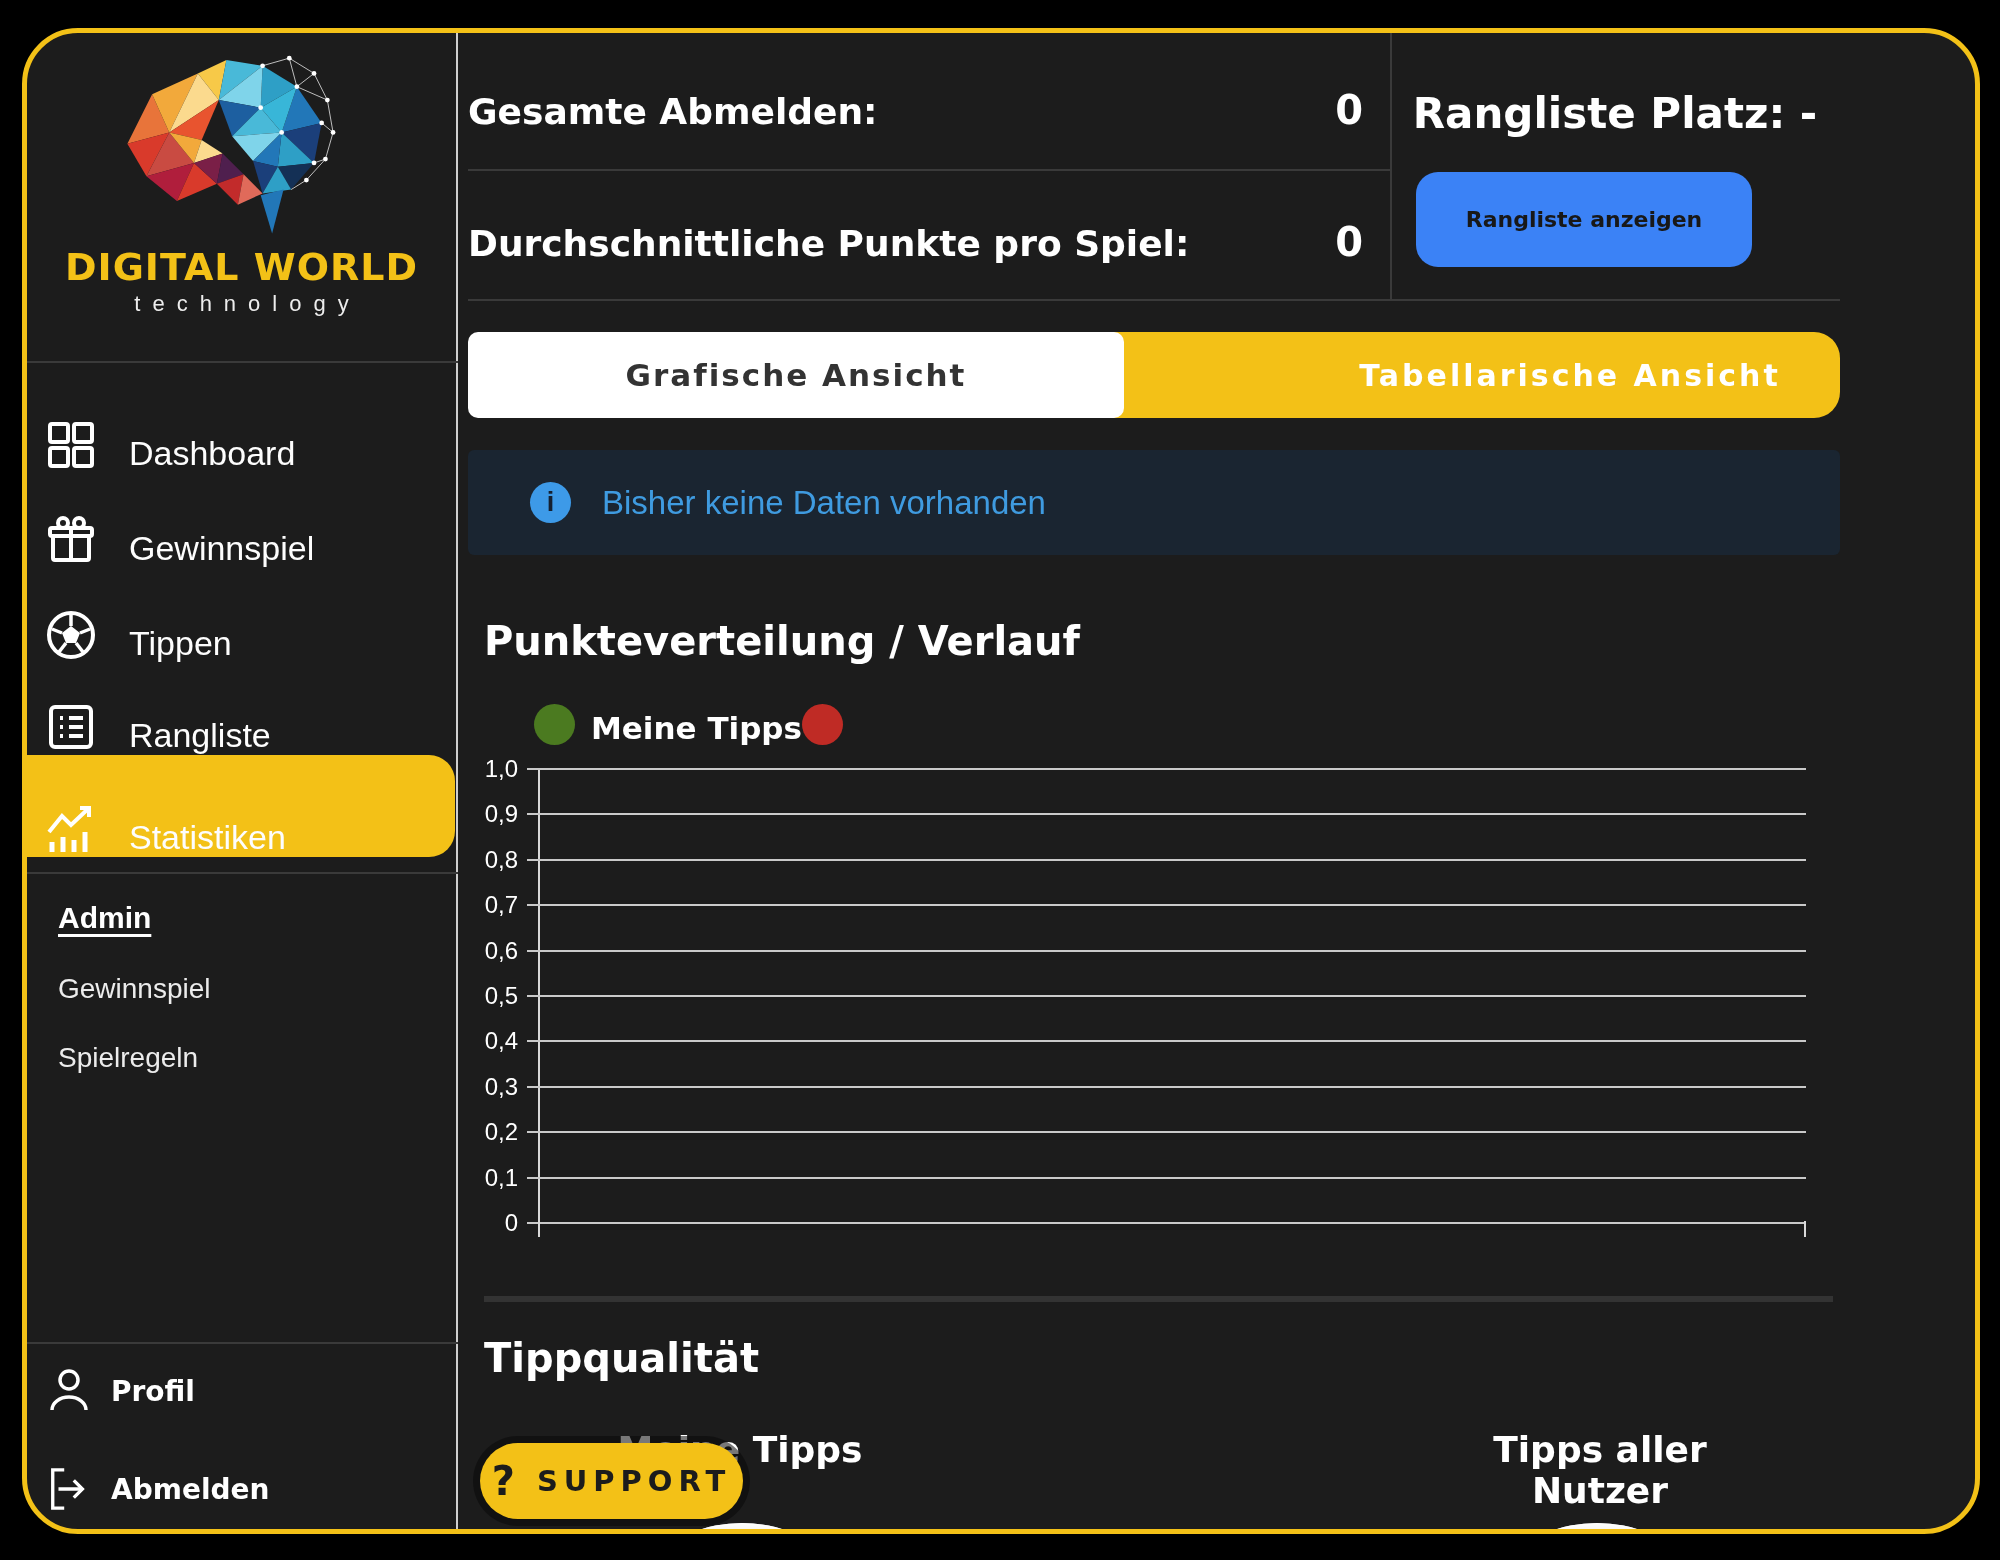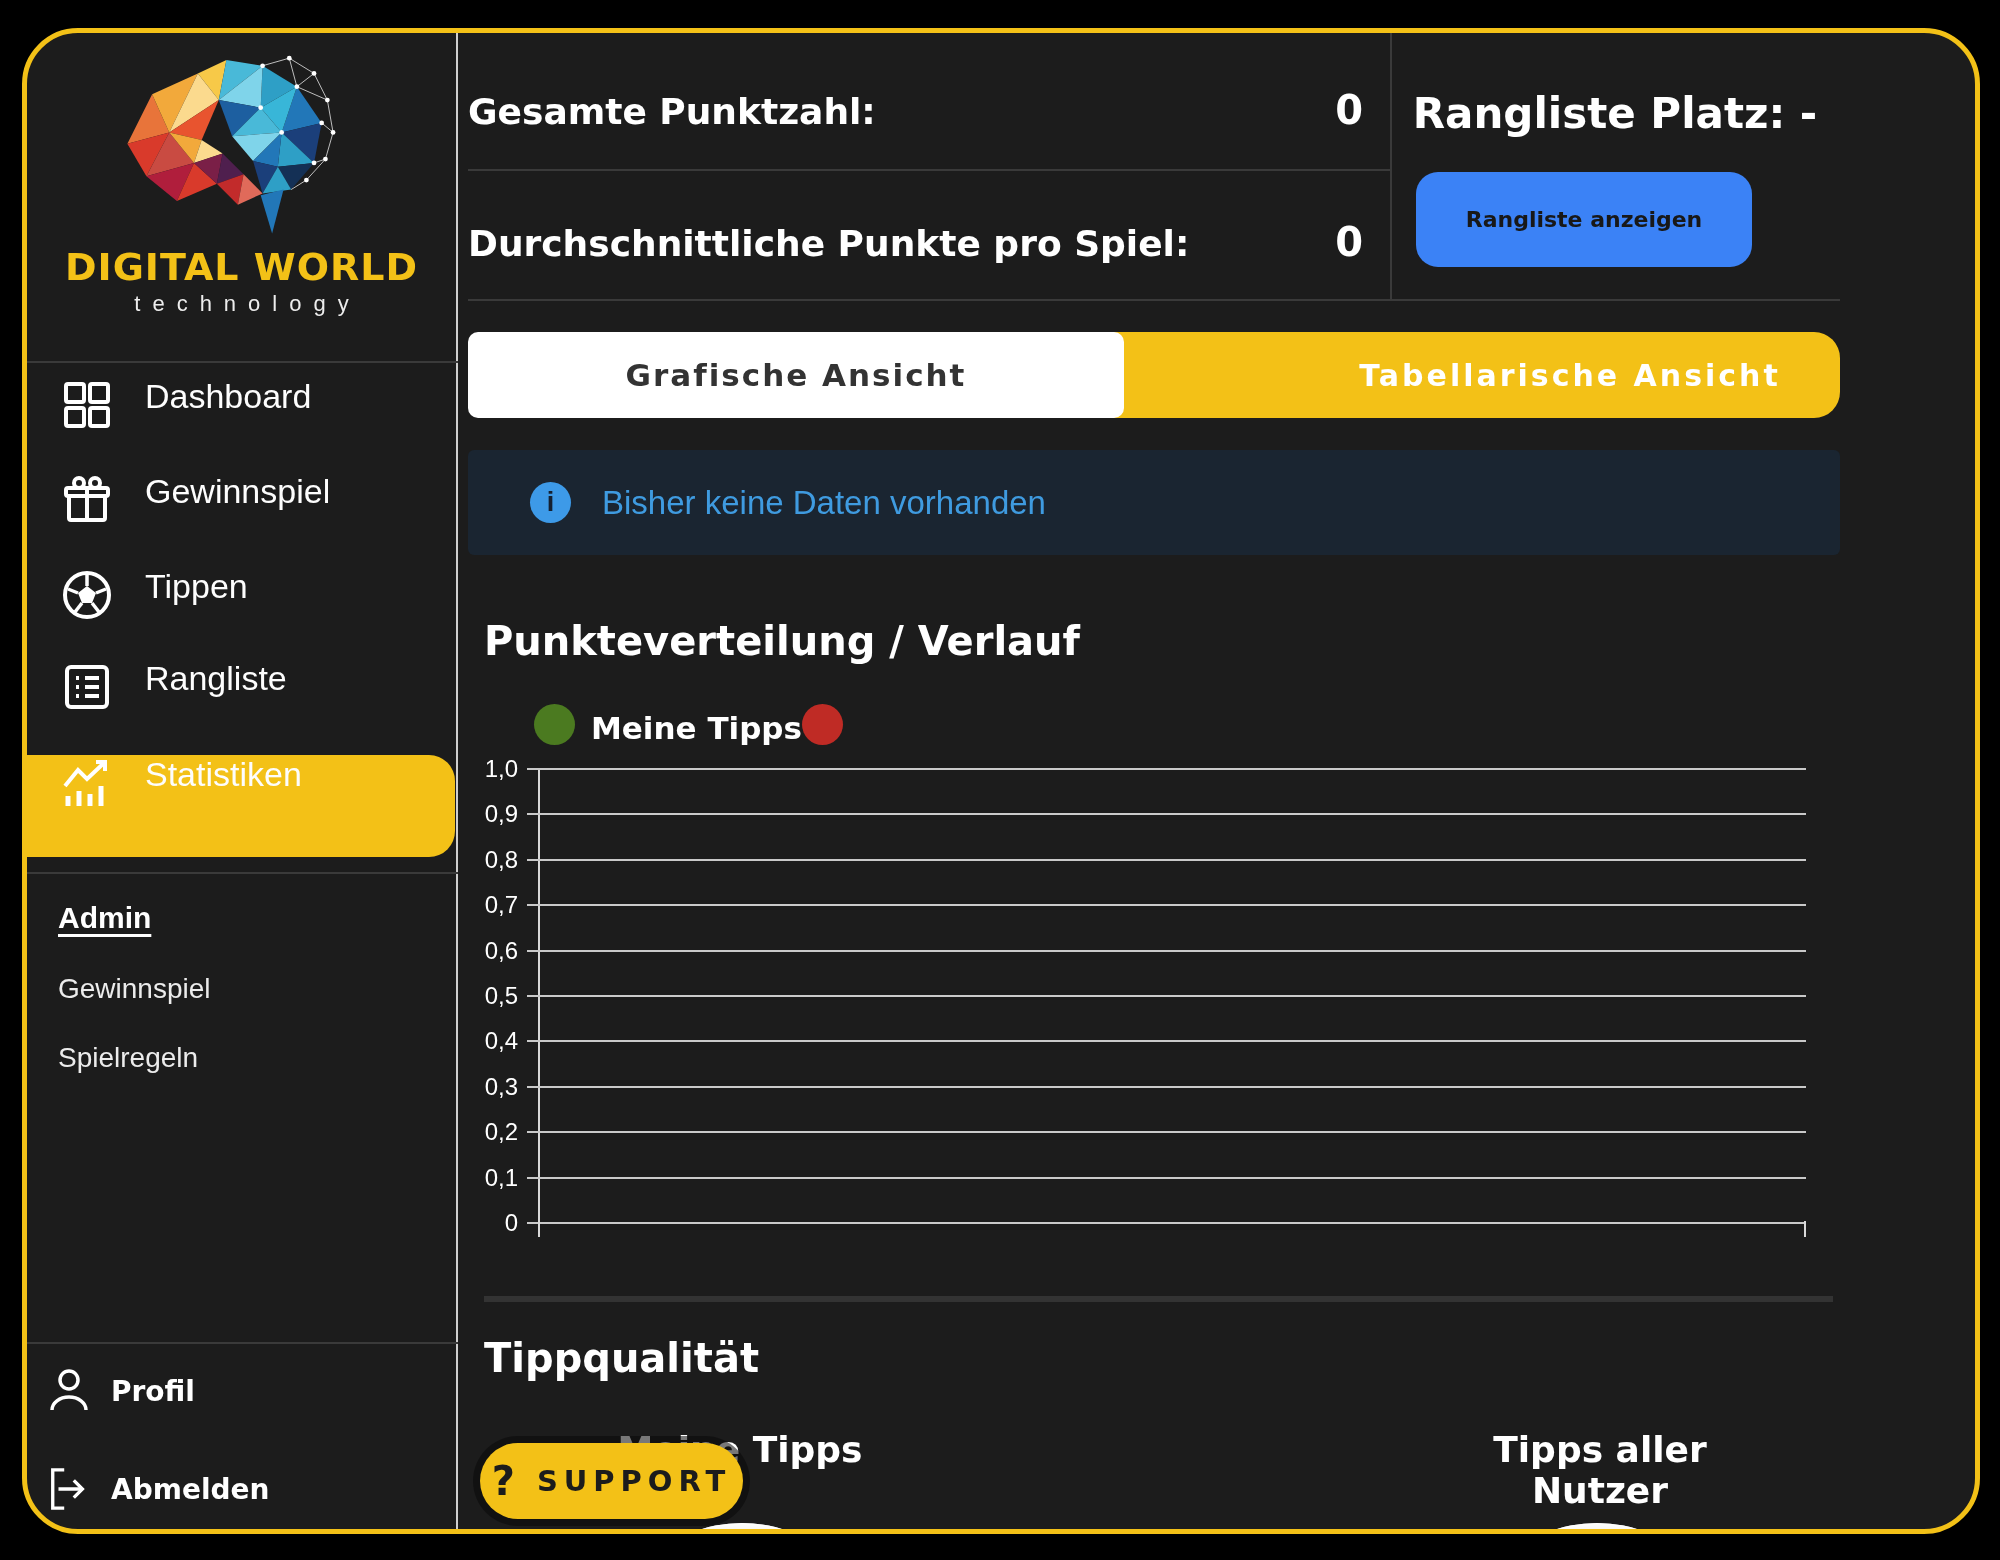--- a/index.html
+++ b/index.html
@@ -10,21 +10,21 @@
   }
   .abs { position:absolute; }
   .hdg { font-family:"DejaVu Sans","Liberation Sans",sans-serif; font-weight:800; color:#fff; }
 
   
   .sidebar { position:absolute; left:0; top:0; width:431px; height:100%; border-right:2px solid #cfcfcf; }
   .brain { position:absolute; left:70px; top:8px; width:255px; height:200px; }
   .logo-title { position:absolute; top:212px; width:100%; text-align:center; font-size:38px; letter-spacing:1px; color:#f3c117; }
   .logo-sub { position:absolute; top:258px; width:100%; text-align:center; font-size:22px; letter-spacing:12px; padding-left:12px; color:#ededed; font-weight:400; }
   .sb-div { position:absolute; left:0; width:431px; height:2px; background:#3a3a3a; }
-  .nav-row { position:absolute; left:0; width:431px; height:96px; display:flex; align-items:flex-start; padding-left:32px; color:#fdfdfd; font-size:34px; cursor:pointer; }
+  .nav-row { position:absolute; left:0; width:431px; height:96px; display:flex; align-items:flex-end; padding-left:16px; color:#fdfdfd; font-size:34px; cursor:pointer; }
   .nav-row .nicon { width:56px; height:56px; margin-right:30px; flex:0 0 56px; display:flex; align-items:center; justify-content:center; }
   .nav-row.active { width:428px; height:102px; background:#f3c117; border-radius:0 26px 26px 0; }
   .sb-link { position:absolute; left:31px; color:#ececec; font-size:28px; cursor:pointer; }
   .sb-link.bold { font-weight:bold; font-size:30px; text-decoration:underline; text-underline-offset:6px; color:#fff; }
   .foot-row { position:absolute; left:0; width:431px; height:64px; display:flex; align-items:center; padding-left:20px; color:#fff; cursor:pointer; }
   .foot-row .ficon { width:44px; height:50px; margin-right:20px; display:flex; align-items:center; justify-content:center; }
   .foot-label { font-family:"DejaVu Sans","Liberation Sans",sans-serif; font-weight:800; font-size:28px; color:#fff; }
 
   
   .stat-label { font-size:36px; }
@@ -242,21 +242,21 @@
         <svg width="46" height="50" viewBox="0 0 46 50" fill="none" stroke="#fff" stroke-width="3.5">
           <polyline points="18,5 6,5 6,45 18,45"></polyline>
           <line x1="12" y1="25" x2="36" y2="25"></line>
           <polyline points="28,16 37,25 28,34"></polyline>
         </svg>
       </span>
       <span class="foot-label">Abmelden</span>
     </div>
   </div>
 
-  <div class="abs hdg stat-label" style="left:441px; top:58px;">Gesamte Punktzahl:</div>
+  <div class="abs hdg stat-label" style="left:441px; top:58px;">Gesamte Abmelden:</div>
   <div class="abs hdg stat-value" style="left:1200px; top:54px; width:136px;">0</div>
   <div class="hdiv" style="left:441px; top:136px; width:922px;"></div>
   <div class="abs hdg stat-label" style="left:441px; top:190px;">Durchschnittliche Punkte pro Spiel:</div>
   <div class="abs hdg stat-value" style="left:1200px; top:186px; width:136px;">0</div>
   <div class="vdiv"></div>
   <div class="hdiv" style="left:441px; top:266px; width:1372px;"></div>
 
   <div class="rank-title hdg">Rangliste Platz: -</div>
   <button class="rank-btn">Rangliste anzeigen</button>
 

